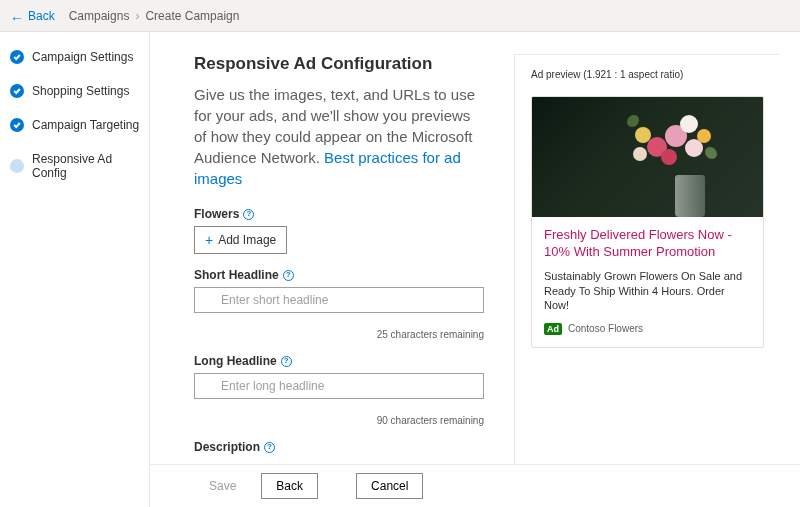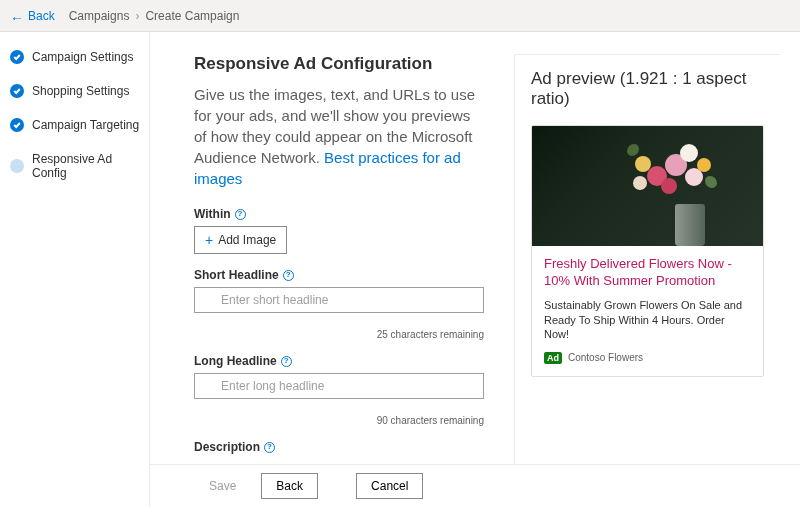--- a/index.html
+++ b/index.html
@@ -85,21 +85,21 @@
       width: 100%; border: 1px solid #a19f9d; padding: 5px 26px;
       font-size: 12px; font-family: inherit; color: #323130;
     }
     .text-input::placeholder, .textarea::placeholder { color: #a19f9d; }
     .textarea { height: 48px; resize: none; }
     .char-count { font-size: 10px; color: #605e5c; text-align: right; margin-top: 16px; }
     .preview-col {
       flex: 1; margin-left: 30px; border-left: 1px solid #edebe9;
       border-top: 1px solid #edebe9; padding: 14px 16px 0 16px;
     }
-    .preview-title { font-size: 17px; font-weight: 400; margin-bottom: 16px; }
+    .preview-title { font-size: 10px; font-weight: 400; margin-bottom: 16px; }
     .preview-card { border: 1px solid #e1dfdd; border-radius: 2px; overflow: hidden; }
     .preview-img {
       width: 100%; height: 120px; position: relative; overflow: hidden;
       background: linear-gradient(135deg, #0a1810 0%, #1c2a1e 40%, #263328 100%);
     }
     .vase {
       position: absolute; right: 58px; bottom: 0;
       width: 30px; height: 42px;
       background: linear-gradient(90deg, rgba(255,255,255,0.5), rgba(200,220,210,0.3));
       border-radius: 3px 3px 4px 4px;
@@ -174,21 +174,21 @@
 
   <div class="main">
     <div class="form-col">
       <h2>Responsive Ad Configuration</h2>
       <p class="subtext">
         <span>Give us the images, text, and URLs to use for your ads, and we'll show you previews of how they could appear on the Microsoft Audience Network. </span><a href="#">Best practices for ad images</a>
       </p>
 
       <div class="field-group">
         <div class="field-label">
-          <span>Within</span>
+          <span>Flowers</span>
           <span class="info-icon">?</span>
         </div>
         <button class="add-image-btn">
           <span class="plus">+</span>
           <span>Add Image</span>
         </button>
       </div>
 
       <div class="field-group">
         <div class="field-label">

